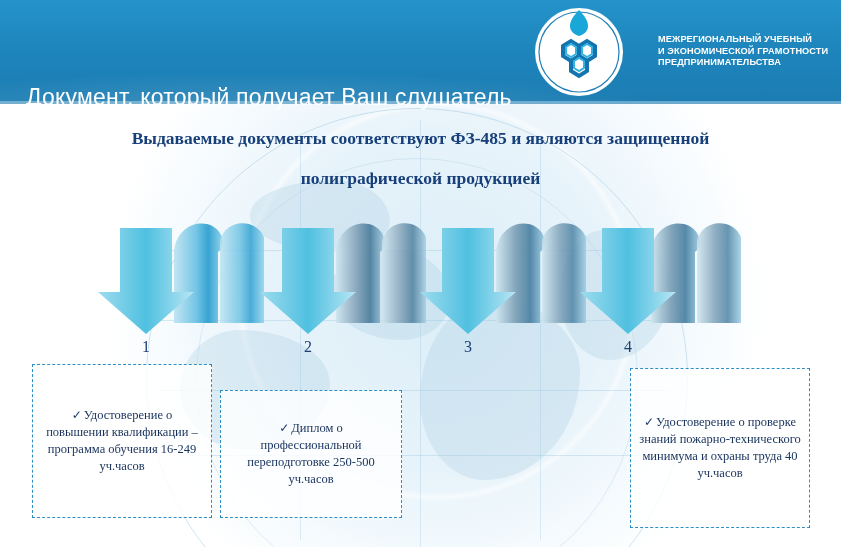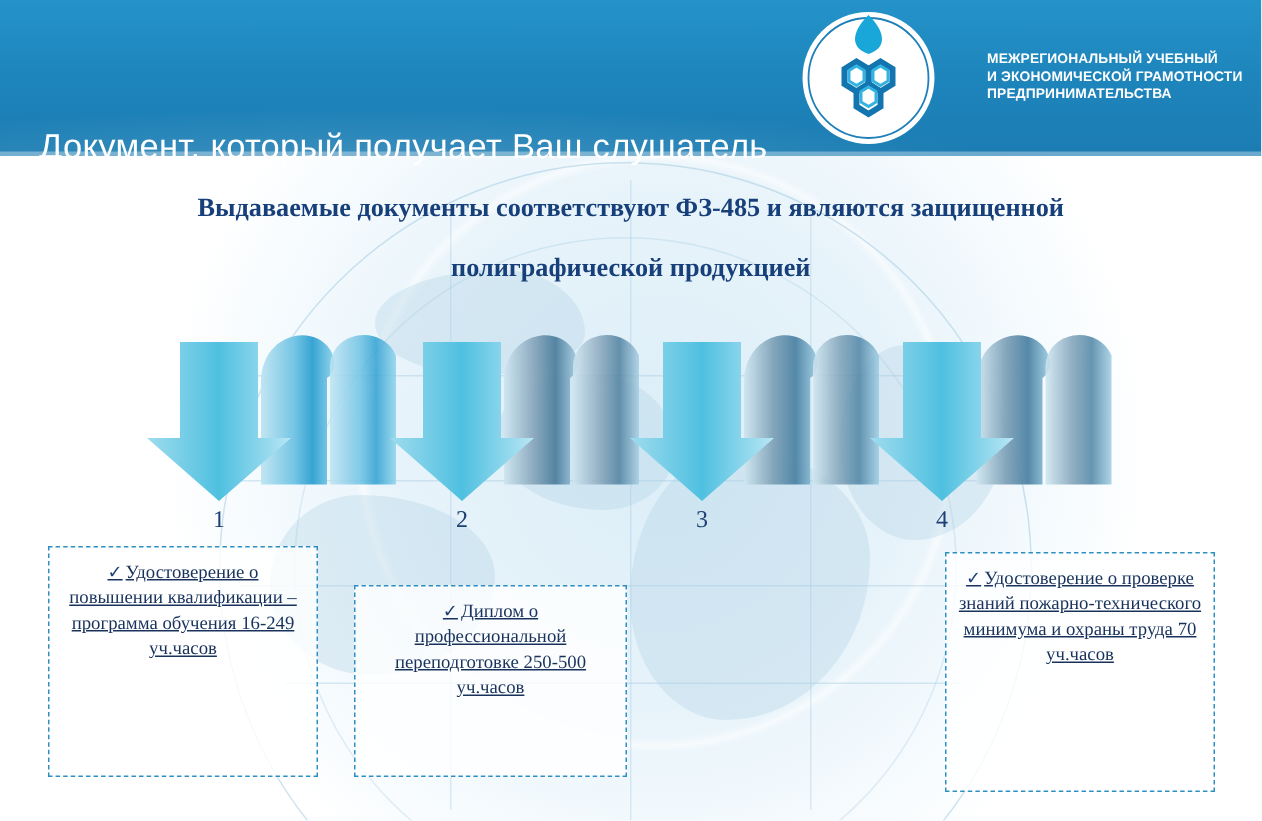--- a/index.html
+++ b/index.html
@@ -162,23 +162,22 @@
   }
   .box .tick {
     color: #1d3f73;
     font-size: 12px;
     padding-right: 2px;
   }
   .box-inner {
     display: flex;
     width: 100%;
     height: 100%;
-    align-items: flex-start;
+    align-items: center;
     justify-content: center;
-    text-decoration: underline;
   }
 </style>
 </head>
 <body>
 
 <div class="slide">
 
   <div class="bg-globe">
     <div class="globe-ring" style="left:146px; top:108px; width:540px; height:540px;"></div>
     <div class="globe-ring" style="left:196px; top:158px; width:440px; height:440px; border-color:rgba(160,200,225,0.30);"></div>
@@ -346,30 +345,30 @@
   </div>
 
   <div class="box" style="left:32px; top:364px; width:180px; height:154px;">
     <div class="box-inner">
       <div>
         <span class="tick">✓</span><span>Удостоверение о повышении квалификации – программа обучения 16-249 уч.часов</span>
       </div>
     </div>
   </div>
 
-  <div class="box" style="left:236px; top:390px; width:182px; height:128px;">
+  <div class="box" style="left:220px; top:390px; width:182px; height:128px;">
     <div class="box-inner">
       <div>
         <span class="tick">✓</span><span>Диплом о профессиональной переподготовке 250-500 уч.часов</span>
       </div>
     </div>
   </div>
 
 
   <div class="box" style="left:630px; top:368px; width:180px; height:160px;">
     <div class="box-inner">
       <div>
-        <span class="tick">✓</span><span>Удостоверение о проверке знаний пожарно-технического минимума и охраны труда 70 уч.часов</span>
+        <span class="tick">✓</span><span>Удостоверение о проверке знаний пожарно-технического минимума и охраны труда 40 уч.часов</span>
       </div>
     </div>
   </div>
 
 </div>
 
 </body></html>

